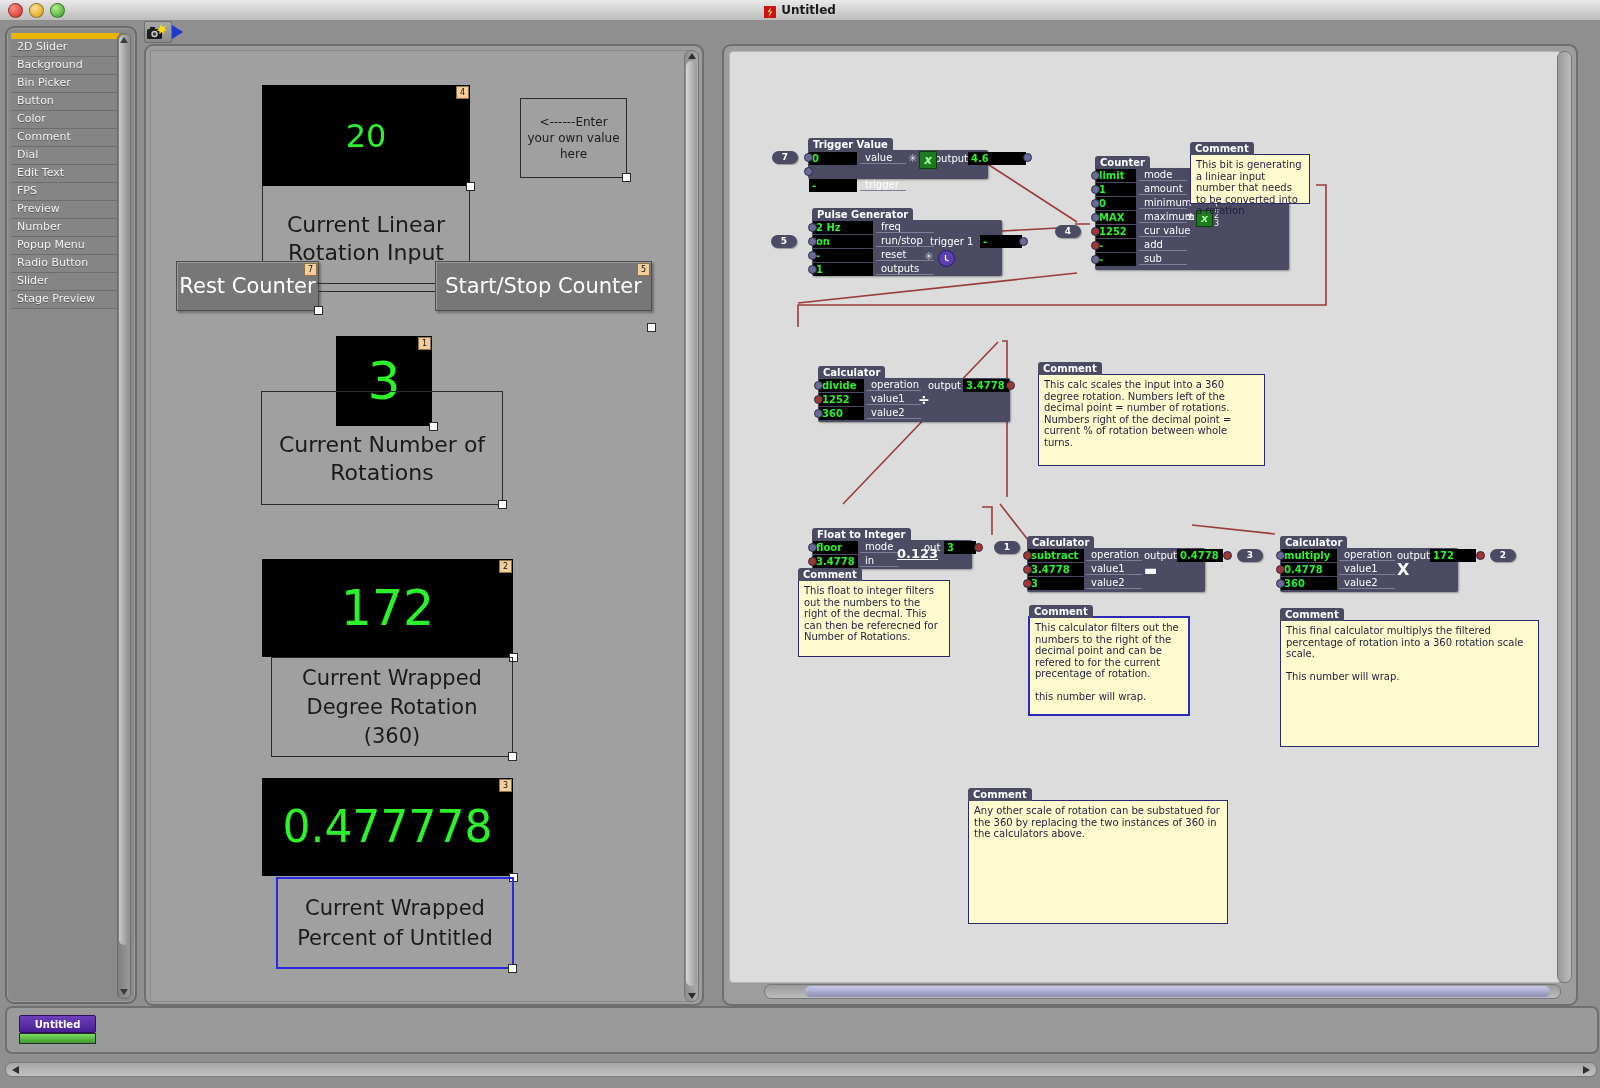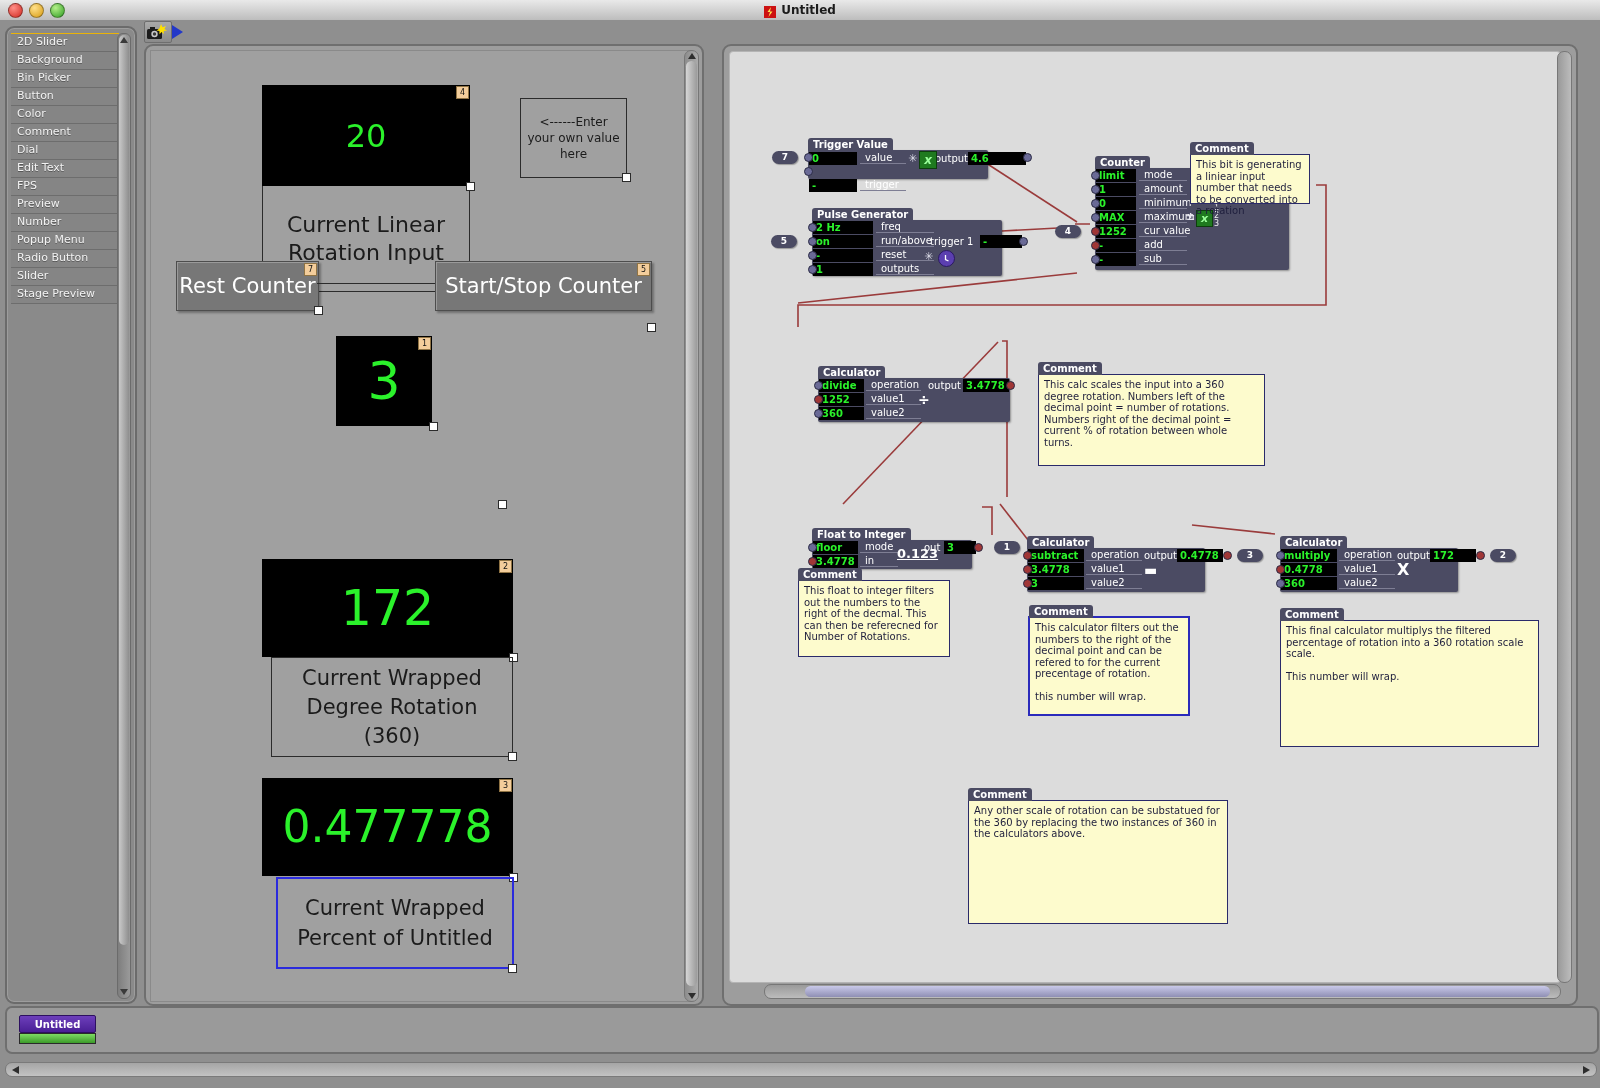--- a/index.html
+++ b/index.html
@@ -40,21 +40,21 @@
     box-shadow:inset 0 0 0 1px #9d9d9d;
     overflow:hidden;
   }
   .palette-list{position:absolute;left:4px;top:5px;width:108px;}
   .pal-item{
     height:17px;line-height:16px;font-size:11px;color:#f2f2f2;
     padding-left:6px;border-bottom:1px solid #6d6d6d;
     background:#858585;
     text-shadow:0 1px 0 rgba(0,0,0,.35);
   }
-  .pal-item:first-child{border-top:1px solid #eab308;}
+  .pal-item:first-child{border-top:6px solid #eab308;}
   .pal-scroll{
     position:absolute;right:4px;top:5px;width:12px;height:964px;
     background:linear-gradient(90deg,#7e7e7e,#9a9a9a);border:1px solid #6b6b6b;border-radius:6px;
   }
   .pal-thumb{position:absolute;left:1px;top:1px;width:10px;height:910px;
     background:linear-gradient(90deg,#c9c9c9,#8e8e8e);border-radius:5px;}
   .pal-arrow-up{position:absolute;left:2px;top:3px;width:0;height:0;
     border-bottom:6px solid #3a3a3a;border-left:4px solid transparent;border-right:4px solid transparent;}
   .pal-arrow-dn{position:absolute;left:2px;bottom:3px;width:0;height:0;
     border-top:6px solid #3a3a3a;border-left:4px solid transparent;border-right:4px solid transparent;}
@@ -241,20 +241,24 @@
       </div>
       <div class="handle" style="left:496px;top:272px;"></div>
 
       <div style="position:absolute;left:166px;top:232px;width:118px;height:1px;background:#2b2b2b;"></div>
 
       <div class="numdisp" style="left:185px;top:285px;width:96px;height:90px;">
         <span style="font-size:52px;">3</span>
         <div class="wnum">1</div>
       </div>
       <div class="handle" style="left:278px;top:371px;"></div>
+      <div class="txtbox" style="left:110px;top:340px;width:240px;height:112px;flex-direction:column;font-size:22px;line-height:28px;background:transparent;">
+        <div style="margin-top:22px;">Current Number of</div>
+        <div>Rotations</div>
+      </div>
       <div class="handle" style="left:347px;top:449px;"></div>
 
       <div class="numdisp" style="left:111px;top:508px;width:251px;height:98px;">
         <span style="font-size:49px;">172</span>
         <div class="wnum">2</div>
       </div>
       <div class="handle" style="left:358px;top:602px;"></div>
       <div class="txtbox" style="left:120px;top:606px;width:240px;height:98px;flex-direction:column;font-size:21px;line-height:29px;">
         <div>Current Wrapped</div>
         <div>Degree Rotation</div>
@@ -327,21 +331,21 @@
 
       <div class="node" style="left:82px;top:168px;width:190px;height:56px;">
         <div class="node-title">Pulse Generator</div>
         <div class="slot" style="position:absolute;left:1px;top:1px;width:60px;">
           <span class="v">2 Hz</span>
           </div>
         <div class="lbl" style="position:absolute;left:64px;top:1px;width:58px;">freq</div>
         <div class="slot" style="position:absolute;left:1px;top:15px;width:60px;">
           <span class="v">on</span>
           </div>
-        <div class="lbl" style="position:absolute;left:64px;top:15px;width:58px;">run/above</div>
+        <div class="lbl" style="position:absolute;left:64px;top:15px;width:58px;">run/stop</div>
         <div class="slot" style="position:absolute;left:1px;top:29px;width:60px;">
           <span class="v">-</span>
           </div>
         <div class="lbl" style="position:absolute;left:64px;top:29px;width:58px;">reset</div>
         <div class="slot" style="position:absolute;left:1px;top:43px;width:60px;">
           <span class="v">1</span>
           </div>
         <div class="lbl" style="position:absolute;left:64px;top:43px;width:58px;">outputs</div>
         <div class="outlbl" style="position:absolute;left:118px;top:16px;">trigger 1</div>
         <div class="slot" style="position:absolute;left:168px;top:15px;width:42px;">

